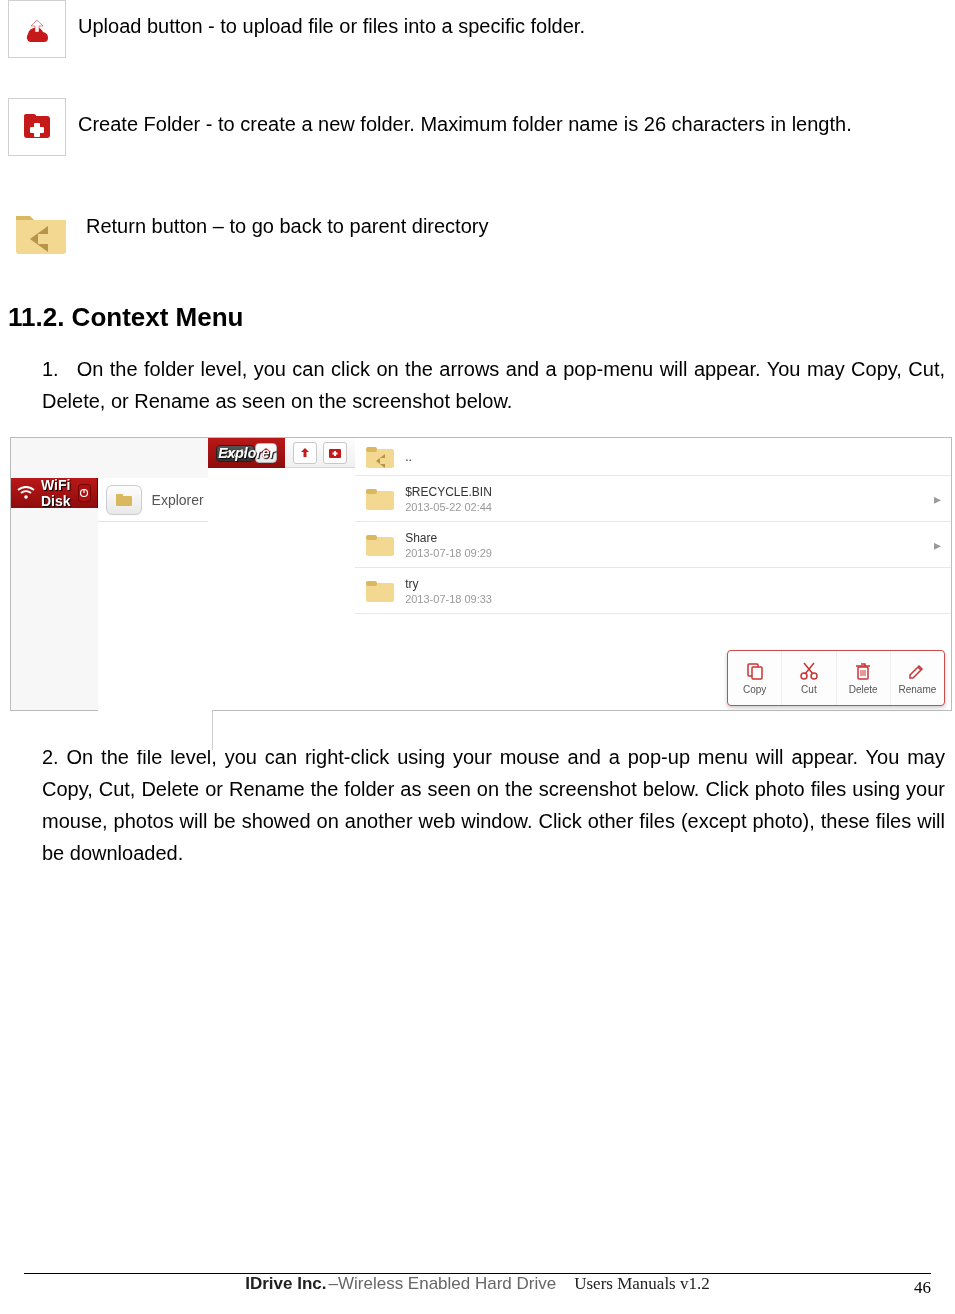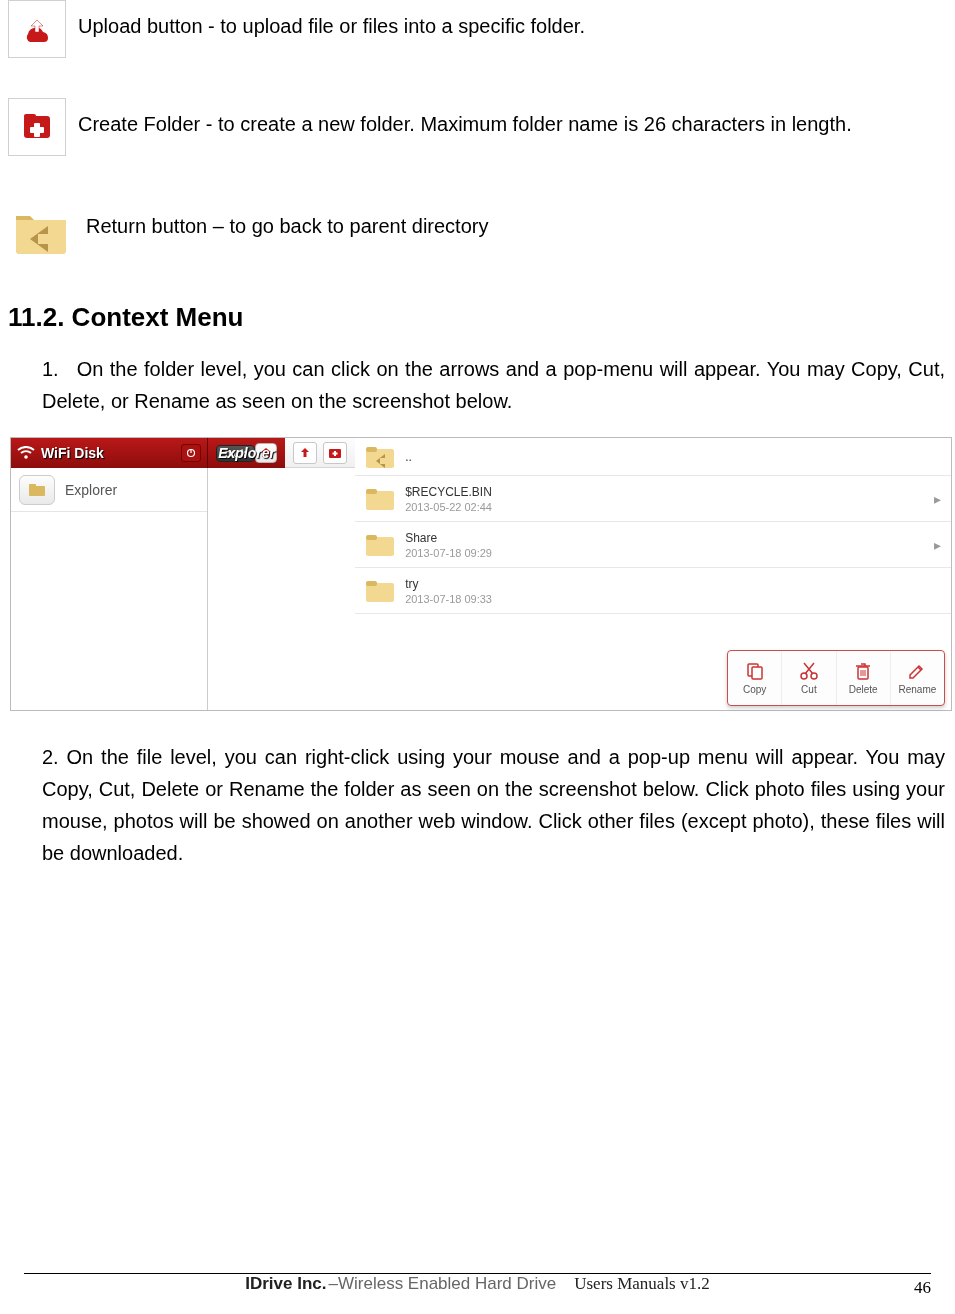--- a/index.html
+++ b/index.html
@@ -64,21 +64,22 @@
       margin: 10px 0 30px 2px;
       border: 1px solid #bbb;
       background: #f7f7f7;
       position: relative;
       display: flex;
     }
     .s-sidebar {
       width: 197px;
       height: 100%;
       display: flex;
-      flex-direction: column;
+      flex-direction: row;
+      margin-top: 40px;
     }
     .s-sidebar-head {
       height: 30px;
       background: linear-gradient(#b91818, #8e0c0c);
       display: flex;
       align-items: center;
       color: #fff;
       font-weight: bold;
       font-size: 14px;
       text-shadow: 1px 1px 1px #000;

